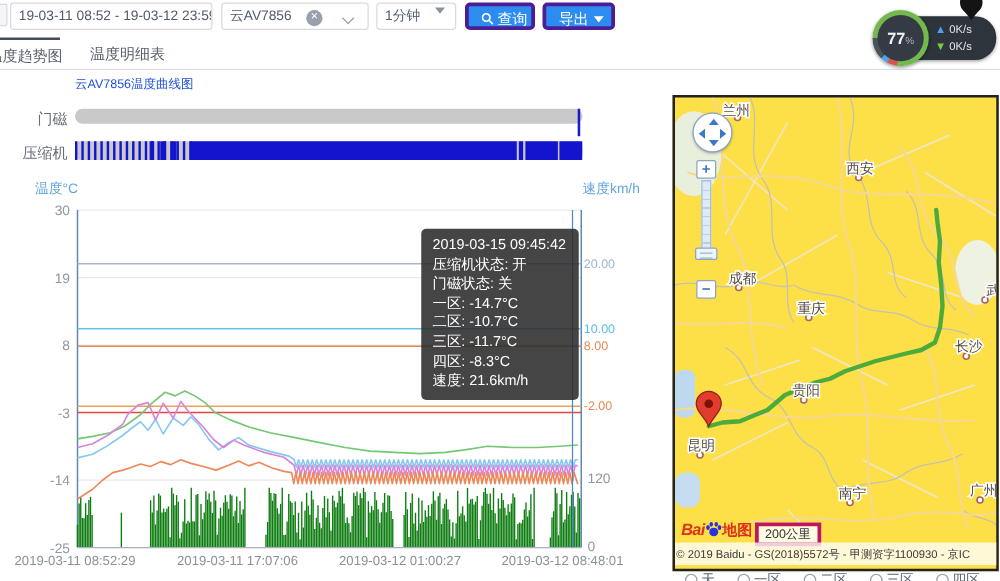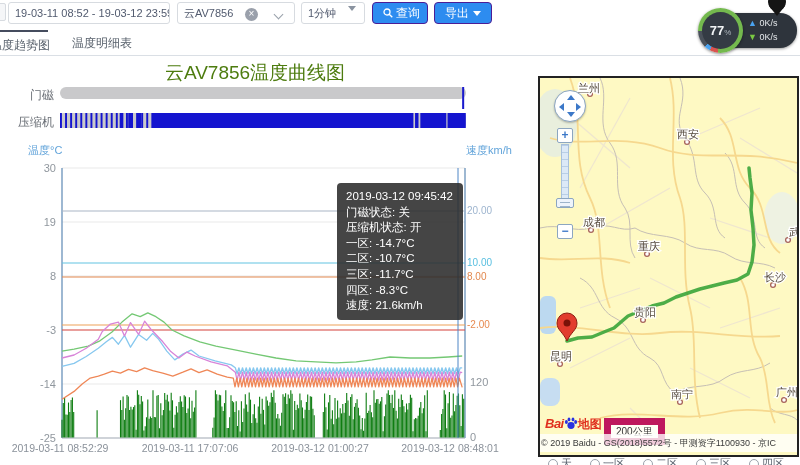--- a/index.html
+++ b/index.html
@@ -12,62 +12,62 @@
   .tb-input { position:absolute; top:2px; height:22px; border:1px solid #d7dbe0; border-radius:3px;
     background:#fff; color:#515a6e; font-size:11px; line-height:20px; padding:0 6px; white-space:nowrap; overflow:hidden; }
   .clip-icon { position:absolute; left:-4px; top:3px; width:10px; height:18px; border:1px solid #d7dbe0; background:#f5f6f8; border-radius:2px; }
   .clear-ico { position:absolute; right:36px; top:5px; width:13px; height:13px; border-radius:50%;
     background:#9aa0ab; color:#fff; font-size:10px; line-height:12px; text-align:center; cursor:pointer; }
   .chev { position:absolute; right:12px; top:8px; width:7px; height:7px; border-right:1.5px solid #98a0aa;
     border-bottom:1.5px solid #98a0aa; transform:rotate(45deg); }
   .stepper { position:absolute; right:8px; top:4px; }
   .stepper .up { width:0;height:0;border-left:4px solid transparent;border-right:4px solid transparent;border-bottom:5px solid #8a93a0; margin-bottom:3px;}
   .stepper .dn { width:0;height:0;border-left:4px solid transparent;border-right:4px solid transparent;border-top:5px solid #8a93a0;}
-  .btn { position:absolute; top:2px; height:22px; background:#2d8cf0; border:1px solid #4c1d95; border-radius:4px;
+  .btn { position:absolute; top:2px; height:22px; background:#2d8cf0; border:3px solid #4c1d95; border-radius:4px;
     color:#fff; font-size:12px; line-height:20px; text-align:center; cursor:pointer; white-space:nowrap; padding:0 10px;}
   .btn svg { vertical-align:-1px; margin-right:3px;}
   .caret { display:inline-block; width:0;height:0;border-left:4px solid transparent;border-right:4px solid transparent;border-top:5px solid #fff; margin-left:4px; vertical-align:1px;}
 
   
   .tabbar { position:absolute; left:0; top:30px; width:800px; height:26px; border-bottom:1px solid #dadfe5; background:#fff;}
   .tab { position:absolute; top:0; height:26px; font-size:12px; color:#57606b; line-height:26px; padding:0 6px; cursor:pointer; white-space:nowrap;}
   .tab.active { border-top:2px solid #454c5e; }
 
   
-  .chart-title { position:absolute; left:60px; top:60px; width:390px; text-align:center; font-size:19px; color:#4d7c0f; }
+  .chart-title { position:absolute; left:60px; top:60px; width:390px; text-align:left; font-size:10px; color:#1d4ed8; }
   .bar-label { position:absolute; font-size:12px; color:#6a6f76; text-align:right; width:48px; }
   .axis-name { position:absolute; font-size:11px; color:#62a4da; }
   #chart-svg { position:absolute; left:0; top:0; }
 
   
   .tooltip { position:absolute; left:337px; top:183px; width:126px; background:rgba(43,43,43,0.88);
     border-radius:4px; padding:6px 9px; color:#fff; font-size:11.5px; line-height:15.6px; white-space:nowrap; z-index:5;}
 
   
   .map-frame { position:absolute; left:538px; top:76px; width:261px; height:381px; border:2px solid #222;
-    background:#fef9c3; overflow:hidden; }
+    background:#fde047; overflow:hidden; }
   .pan-ctl { position:absolute; left:14px; top:12px; width:32px; height:32px; background:#fff;
     border:1px solid #8ca6c0; border-radius:50%; box-shadow:0 1px 2px rgba(0,0,0,.25); cursor:pointer;}
   .pan-ctl i { position:absolute; width:0; height:0; }
   .pan-up { left:12px; top:4px; border-left:4px solid transparent; border-right:4px solid transparent; border-bottom:5px solid #3c78c8;}
   .pan-dn { left:12px; bottom:4px; border-left:4px solid transparent; border-right:4px solid transparent; border-top:5px solid #3c78c8;}
   .pan-lf { left:4px; top:12px; border-top:4px solid transparent; border-bottom:4px solid transparent; border-right:5px solid #3c78c8;}
   .pan-rt { right:4px; top:12px; border-top:4px solid transparent; border-bottom:4px solid transparent; border-left:5px solid #3c78c8;}
   .zoom-btn { position:absolute; left:17px; width:16px; height:15px; background:#fff; border:1px solid #8ca6c0;
     border-radius:2px; color:#3c78c8; font-weight:bold; font-size:12px; line-height:13px; text-align:center; cursor:pointer;}
   .zoom-track { position:absolute; left:21px; top:66px; width:8px; height:58px; background:#dce9f7;
     border:1px solid #a8c0dc; background-image:repeating-linear-gradient(to bottom,#b9cfe6 0 1px,transparent 1px 7px);}
   .zoom-handle { position:absolute; left:16px; top:120px; width:18px; height:10px; background:#eef4fb;
     border:1px solid #8ca6c0; border-radius:2px; cursor:grab; }
   .zoom-handle::after { content:""; display:block; margin:3px 3px 0; height:3px;
     border-top:1px solid #9db4ca; border-bottom:1px solid #9db4ca; }
   .bmap-logo { position:absolute; left:5px; top:338px; font-size:13px; font-weight:bold; font-style:italic; }
   .bmap-logo .bai { color:#e0301e; letter-spacing:-0.5px;}
   .bmap-logo .word { color:#e0301e; font-style:normal; font-size:12px; }
-  .map-scale { position:absolute; left:64px; top:340px; background:rgba(255,255,255,.85); border:7px solid #be185d;
+  .map-scale { position:absolute; left:64px; top:340px; background:rgba(255,255,255,.85); border:3px solid #be185d;
     font-size:10px; color:#333; padding:0 5px; line-height:13px;}
   .map-attrib { position:absolute; left:0px; top:356px; width:305px; background:rgba(255,255,255,.78);
     font-size:9px; color:#3a3a3a; padding:3px 2px 2px 1px; white-space:nowrap; overflow:hidden;}
 
   
   .zone-legend { position:absolute; left:548px; top:456px; display:flex; gap:18px; font-size:11px; color:#5c6470; }
   .zone-item { display:flex; align-items:center; gap:3px; cursor:pointer;}
   .zone-item .radio { width:10px; height:10px; border:1px solid #9aa2ac; border-radius:50%; background:#fff;}
 
   
@@ -432,23 +432,23 @@
       <line x1="463.7000000000022" y1="437.5" x2="463.7000000000022" y2="398.69366993535334"></line>
     </g>
     <polyline points="62.0,351.1 74.1,349.1 88.2,346.2 99.9,340.8 112.0,332.0 122.0,322.1 132.1,313.8 140.2,316.7 147.8,312.8 155.9,316.7 164.0,322.1 172.0,330.0 184.1,335.9 199.8,341.8 215.9,346.2 236.1,350.1 255.8,354.1 276.0,358.0 296.1,360.9 315.9,361.9 336.0,362.9 356.2,361.9 371.9,359.9 390.0,357.0 410.2,358.0 429.9,358.0 448.1,357.0 462.2,356.0" fill="none" stroke="#74c874" stroke-width="1.3" stroke-linejoin="round"></polyline>
     <polyline points="62.0,366.3 74.1,363.4 86.2,356.5 98.3,348.2 106.3,341.8 112.4,337.4 118.4,344.2 124.5,335.4 130.5,347.2 138.6,334.4 146.6,340.3 152.7,333.4 158.7,339.3 166.8,351.1 174.8,359.9 182.9,354.1 191.0,350.1 199.0,356.0 215.1,360.9 231.3,364.9 235.3,367.8 237.1,373.7 238.9,367.8 240.7,373.7 242.5,367.8 244.4,373.7 246.2,367.8 248.0,373.7 249.8,367.8 251.6,373.7 253.4,367.8 255.2,373.7 257.1,367.8 258.9,373.7 260.7,367.8 262.5,373.7 264.3,367.8 266.1,373.7 267.9,367.8 269.7,373.7 271.6,367.8 273.4,373.7 275.2,367.8 277.0,373.7 278.8,367.8 280.6,373.7 282.4,367.8 284.3,373.7 286.1,367.8 287.9,373.7 289.7,367.8 291.5,373.7 293.3,367.8 295.1,373.7 296.9,367.8 298.8,373.7 300.6,367.8 302.4,373.7 304.2,367.8 306.0,373.7 307.8,367.8 309.6,373.7 311.5,367.8 313.3,373.7 315.1,367.8 316.9,373.7 318.7,367.8 320.5,373.7 322.3,367.8 324.2,373.7 326.0,367.8 327.8,373.7 329.6,367.8 331.4,373.7 333.2,367.8 335.0,373.7 336.8,367.8 338.7,373.7 340.5,367.8 342.3,373.7 344.1,367.8 345.9,373.7 347.7,367.8 349.5,373.7 351.4,367.8 353.2,373.7 355.0,367.8 356.8,373.7 358.6,367.8 360.4,373.7 362.2,367.8 364.0,373.7 365.9,367.8 367.7,373.7 369.5,367.8 371.3,373.7 373.1,367.8 374.9,373.7 376.7,367.8 378.6,373.7 380.4,367.8 382.2,373.7 384.0,367.8 385.8,373.7 387.6,367.8 389.4,373.7 391.3,367.8 393.1,373.7 394.9,367.8 396.7,373.7 398.5,367.8 400.3,373.7 402.1,367.8 403.9,373.7 405.8,367.8 407.6,373.7 409.4,367.8 411.2,373.7 413.0,367.8 414.8,373.7 416.6,367.8 418.5,373.7 420.3,367.8 422.1,373.7 423.9,367.8 425.7,373.7 427.5,367.8 429.3,373.7 431.1,367.8 433.0,373.7 434.8,367.8 436.6,373.7 438.4,367.8 440.2,373.7 442.0,367.8 443.8,373.7 445.7,367.8 447.5,373.7 449.3,367.8 451.1,373.7 452.9,367.8 454.7,373.7 456.5,367.8 458.4,373.7 460.2,367.8 462.2,367.8" fill="none" stroke="#87c8ef" stroke-width="1.3" stroke-linejoin="round"></polyline>
     <polyline points="62.0,358.0 74.1,355.0 86.2,348.2 98.3,339.3 102.3,331.5 110.4,324.1 118.4,322.1 124.5,335.9 130.5,322.6 138.6,334.4 144.6,321.2 150.7,329.0 162.8,341.8 170.8,351.6 178.9,358.0 186.9,352.1 195.0,356.0 211.1,361.9 227.2,365.8 235.3,372.2 237.1,380.1 238.9,372.2 240.7,380.1 242.5,372.2 244.4,380.1 246.2,372.2 248.0,380.1 249.8,372.2 251.6,380.1 253.4,372.2 255.2,380.1 257.1,372.2 258.9,380.1 260.7,372.2 262.5,380.1 264.3,372.2 266.1,380.1 267.9,372.2 269.7,380.1 271.6,372.2 273.4,380.1 275.2,372.2 277.0,380.1 278.8,372.2 280.6,380.1 282.4,372.2 284.3,380.1 286.1,372.2 287.9,380.1 289.7,372.2 291.5,380.1 293.3,372.2 295.1,380.1 296.9,372.2 298.8,380.1 300.6,372.2 302.4,380.1 304.2,372.2 306.0,380.1 307.8,372.2 309.6,380.1 311.5,372.2 313.3,380.1 315.1,372.2 316.9,380.1 318.7,372.2 320.5,380.1 322.3,372.2 324.2,380.1 326.0,372.2 327.8,380.1 329.6,372.2 331.4,380.1 333.2,372.2 335.0,380.1 336.8,372.2 338.7,380.1 340.5,372.2 342.3,380.1 344.1,372.2 345.9,380.1 347.7,372.2 349.5,380.1 351.4,372.2 353.2,380.1 355.0,372.2 356.8,380.1 358.6,372.2 360.4,380.1 362.2,372.2 364.0,380.1 365.9,372.2 367.7,380.1 369.5,372.2 371.3,380.1 373.1,372.2 374.9,380.1 376.7,372.2 378.6,380.1 380.4,372.2 382.2,380.1 384.0,372.2 385.8,380.1 387.6,372.2 389.4,380.1 391.3,372.2 393.1,380.1 394.9,372.2 396.7,380.1 398.5,372.2 400.3,380.1 402.1,372.2 403.9,380.1 405.8,372.2 407.6,380.1 409.4,372.2 411.2,380.1 413.0,372.2 414.8,380.1 416.6,372.2 418.5,380.1 420.3,372.2 422.1,380.1 423.9,372.2 425.7,380.1 427.5,372.2 429.3,380.1 431.1,372.2 433.0,380.1 434.8,372.2 436.6,380.1 438.4,372.2 440.2,380.1 442.0,372.2 443.8,380.1 445.7,372.2 447.5,380.1 449.3,372.2 451.1,380.1 452.9,372.2 454.7,380.1 456.5,372.2 458.4,380.1 460.2,372.2 462.2,372.7" fill="none" stroke="#d884d8" stroke-width="1.3" stroke-linejoin="round"></polyline>
     <polyline points="62.0,399.2 74.1,391.4 82.2,384.0 90.2,378.1 98.3,376.1 104.3,374.2 112.4,371.2 120.4,373.2 128.5,369.3 136.6,371.7 144.6,367.8 152.7,370.7 162.8,373.2 172.8,376.1 182.9,372.2 191.0,368.8 199.0,372.7 207.1,369.8 217.2,374.2 227.2,377.1 233.3,378.1 235.0,386.9 236.7,378.1 238.4,386.9 240.1,378.1 241.8,386.9 243.6,378.1 245.3,386.9 247.0,378.1 248.7,386.9 250.4,378.1 252.1,386.9 253.8,378.1 255.5,386.9 257.3,378.1 259.0,386.9 260.7,378.1 262.4,386.9 264.1,378.1 265.8,386.9 267.5,378.1 269.2,386.9 271.0,378.1 272.7,386.9 274.4,378.1 276.1,386.9 277.8,378.1 279.5,386.9 281.2,378.1 282.9,386.9 284.7,378.1 286.4,386.9 288.1,378.1 289.8,386.9 291.5,378.1 293.2,386.9 294.9,378.1 296.6,386.9 298.4,378.1 300.1,386.9 301.8,378.1 303.5,386.9 305.2,378.1 306.9,386.9 308.6,378.1 310.3,386.9 312.1,378.1 313.8,386.9 315.5,378.1 317.2,386.9 318.9,378.1 320.6,386.9 322.3,378.1 324.1,386.9 325.8,378.1 327.5,386.9 329.2,378.1 330.9,386.9 332.6,378.1 334.3,386.9 336.0,378.1 337.8,386.9 339.5,378.1 341.2,386.9 342.9,378.1 344.6,386.9 346.3,378.1 348.0,386.9 349.7,378.1 351.5,386.9 353.2,378.1 354.9,386.9 356.6,378.1 358.3,386.9 360.0,378.1 361.7,386.9 363.4,378.1 365.2,386.9 366.9,378.1 368.6,386.9 370.3,378.1 372.0,386.9 373.7,378.1 375.4,386.9 377.1,378.1 378.9,386.9 380.6,378.1 382.3,386.9 384.0,378.1 385.7,386.9 387.4,378.1 389.1,386.9 390.8,378.1 392.6,386.9 394.3,378.1 396.0,386.9 397.7,378.1 399.4,386.9 401.1,378.1 402.8,386.9 404.5,378.1 406.3,386.9 408.0,378.1 409.7,386.9 411.4,378.1 413.1,386.9 414.8,378.1 416.5,386.9 418.3,378.1 420.0,386.9 421.7,378.1 423.4,386.9 425.1,378.1 426.8,386.9 428.5,378.1 430.2,386.9 432.0,378.1 433.7,386.9 435.4,378.1 437.1,386.9 438.8,378.1 440.5,386.9 442.2,378.1 443.9,386.9 445.7,378.1 447.4,386.9 449.1,378.1 450.8,386.9 452.5,378.1 454.2,386.9 455.9,378.1 457.6,386.9 459.4,378.1 462.2,387.4" fill="none" stroke="#ef8757" stroke-width="1.3" stroke-linejoin="round"></polyline>
     <line x1="458" y1="168" x2="458" y2="438" stroke="#4f86c6" stroke-width="1"></line>
   </svg>
 
 <div class="tooltip">
-  <div>2019-03-12 09:45:42</div>
+  <div>2019-03-15 09:45:42</div>
+  <div>压缩机状态: 开</div>
   <div>门磁状态: 关</div>
-  <div>压缩机状态: 开</div>
   <div>一区: -14.7°C</div>
   <div>二区: -10.7°C</div>
   <div>三区: -11.7°C</div>
   <div>四区: -8.3°C</div>
   <div>速度: 21.6km/h</div>
 </div>
 
 <div class="map-frame">
   <svg id="map-svg" width="257" height="377" viewBox="0 0 257 377">
 

